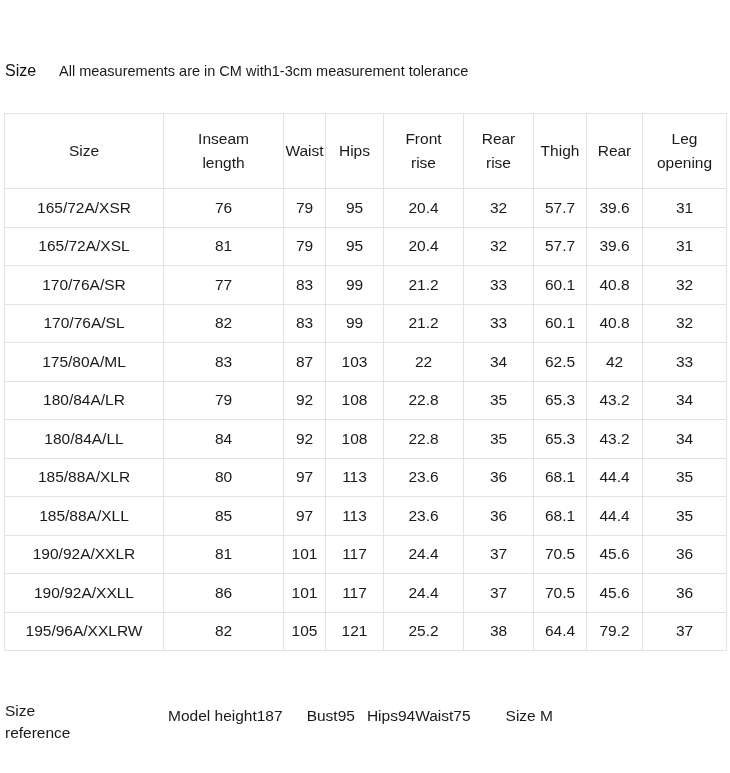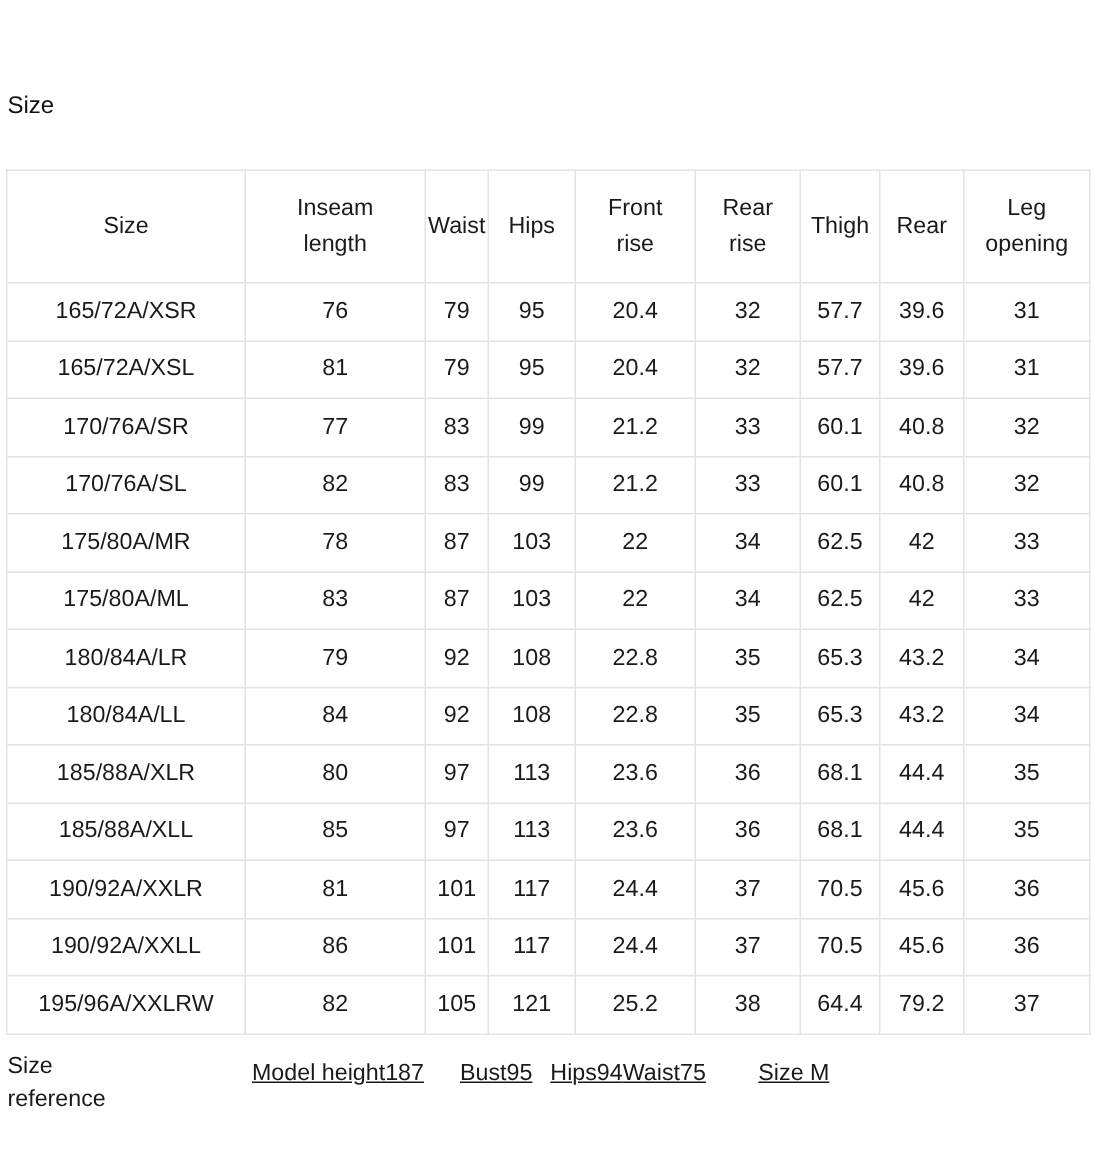--- a/index.html
+++ b/index.html
@@ -107,33 +107,33 @@
     line-height: 1.45;
   }
   .ref-items {
     display: flex;
     align-items: baseline;
     flex: 1;
     padding-top: 7px;
   }
   .ref-item {
     white-space: nowrap;
-    text-decoration: underline;
   }
   .ref-item.i0 { margin-left: 5px; }
   .ref-item.i1 { margin-left: 24px; }
   .ref-item.i2 { margin-left: 12px; }
   .ref-item.i3 { }
   .ref-item.i4 { margin-left: 35px; }
 </style>
 </head>
 <body>
 
 <div class="heading-row">
   <div class="heading-label">Size</div>
+  <div class="heading-note">All measurements are in CM with1-3cm measurement tolerance</div>
 </div>
 
 <div class="size-table-wrap">
   <table class="size-table">
     <colgroup>
       <col class="c-size">
       <col class="c-inseam">
       <col class="c-waist">
       <col class="c-hips">
       <col class="c-frontrise">
@@ -206,31 +206,20 @@
           <td>82</td>
           <td>83</td>
           <td>99</td>
           <td>21.2</td>
           <td>33</td>
           <td>60.1</td>
           <td>40.8</td>
           <td>32</td>
         </tr>
         <tr>
-          <td>175/80A/MR</td>
-          <td>78</td>
-          <td>87</td>
-          <td>103</td>
-          <td>22</td>
-          <td>34</td>
-          <td>62.5</td>
-          <td>42</td>
-          <td>33</td>
-        </tr>
-        <tr>
           <td>175/80A/ML</td>
           <td>83</td>
           <td>87</td>
           <td>103</td>
           <td>22</td>
           <td>34</td>
           <td>62.5</td>
           <td>42</td>
           <td>33</td>
         </tr>

